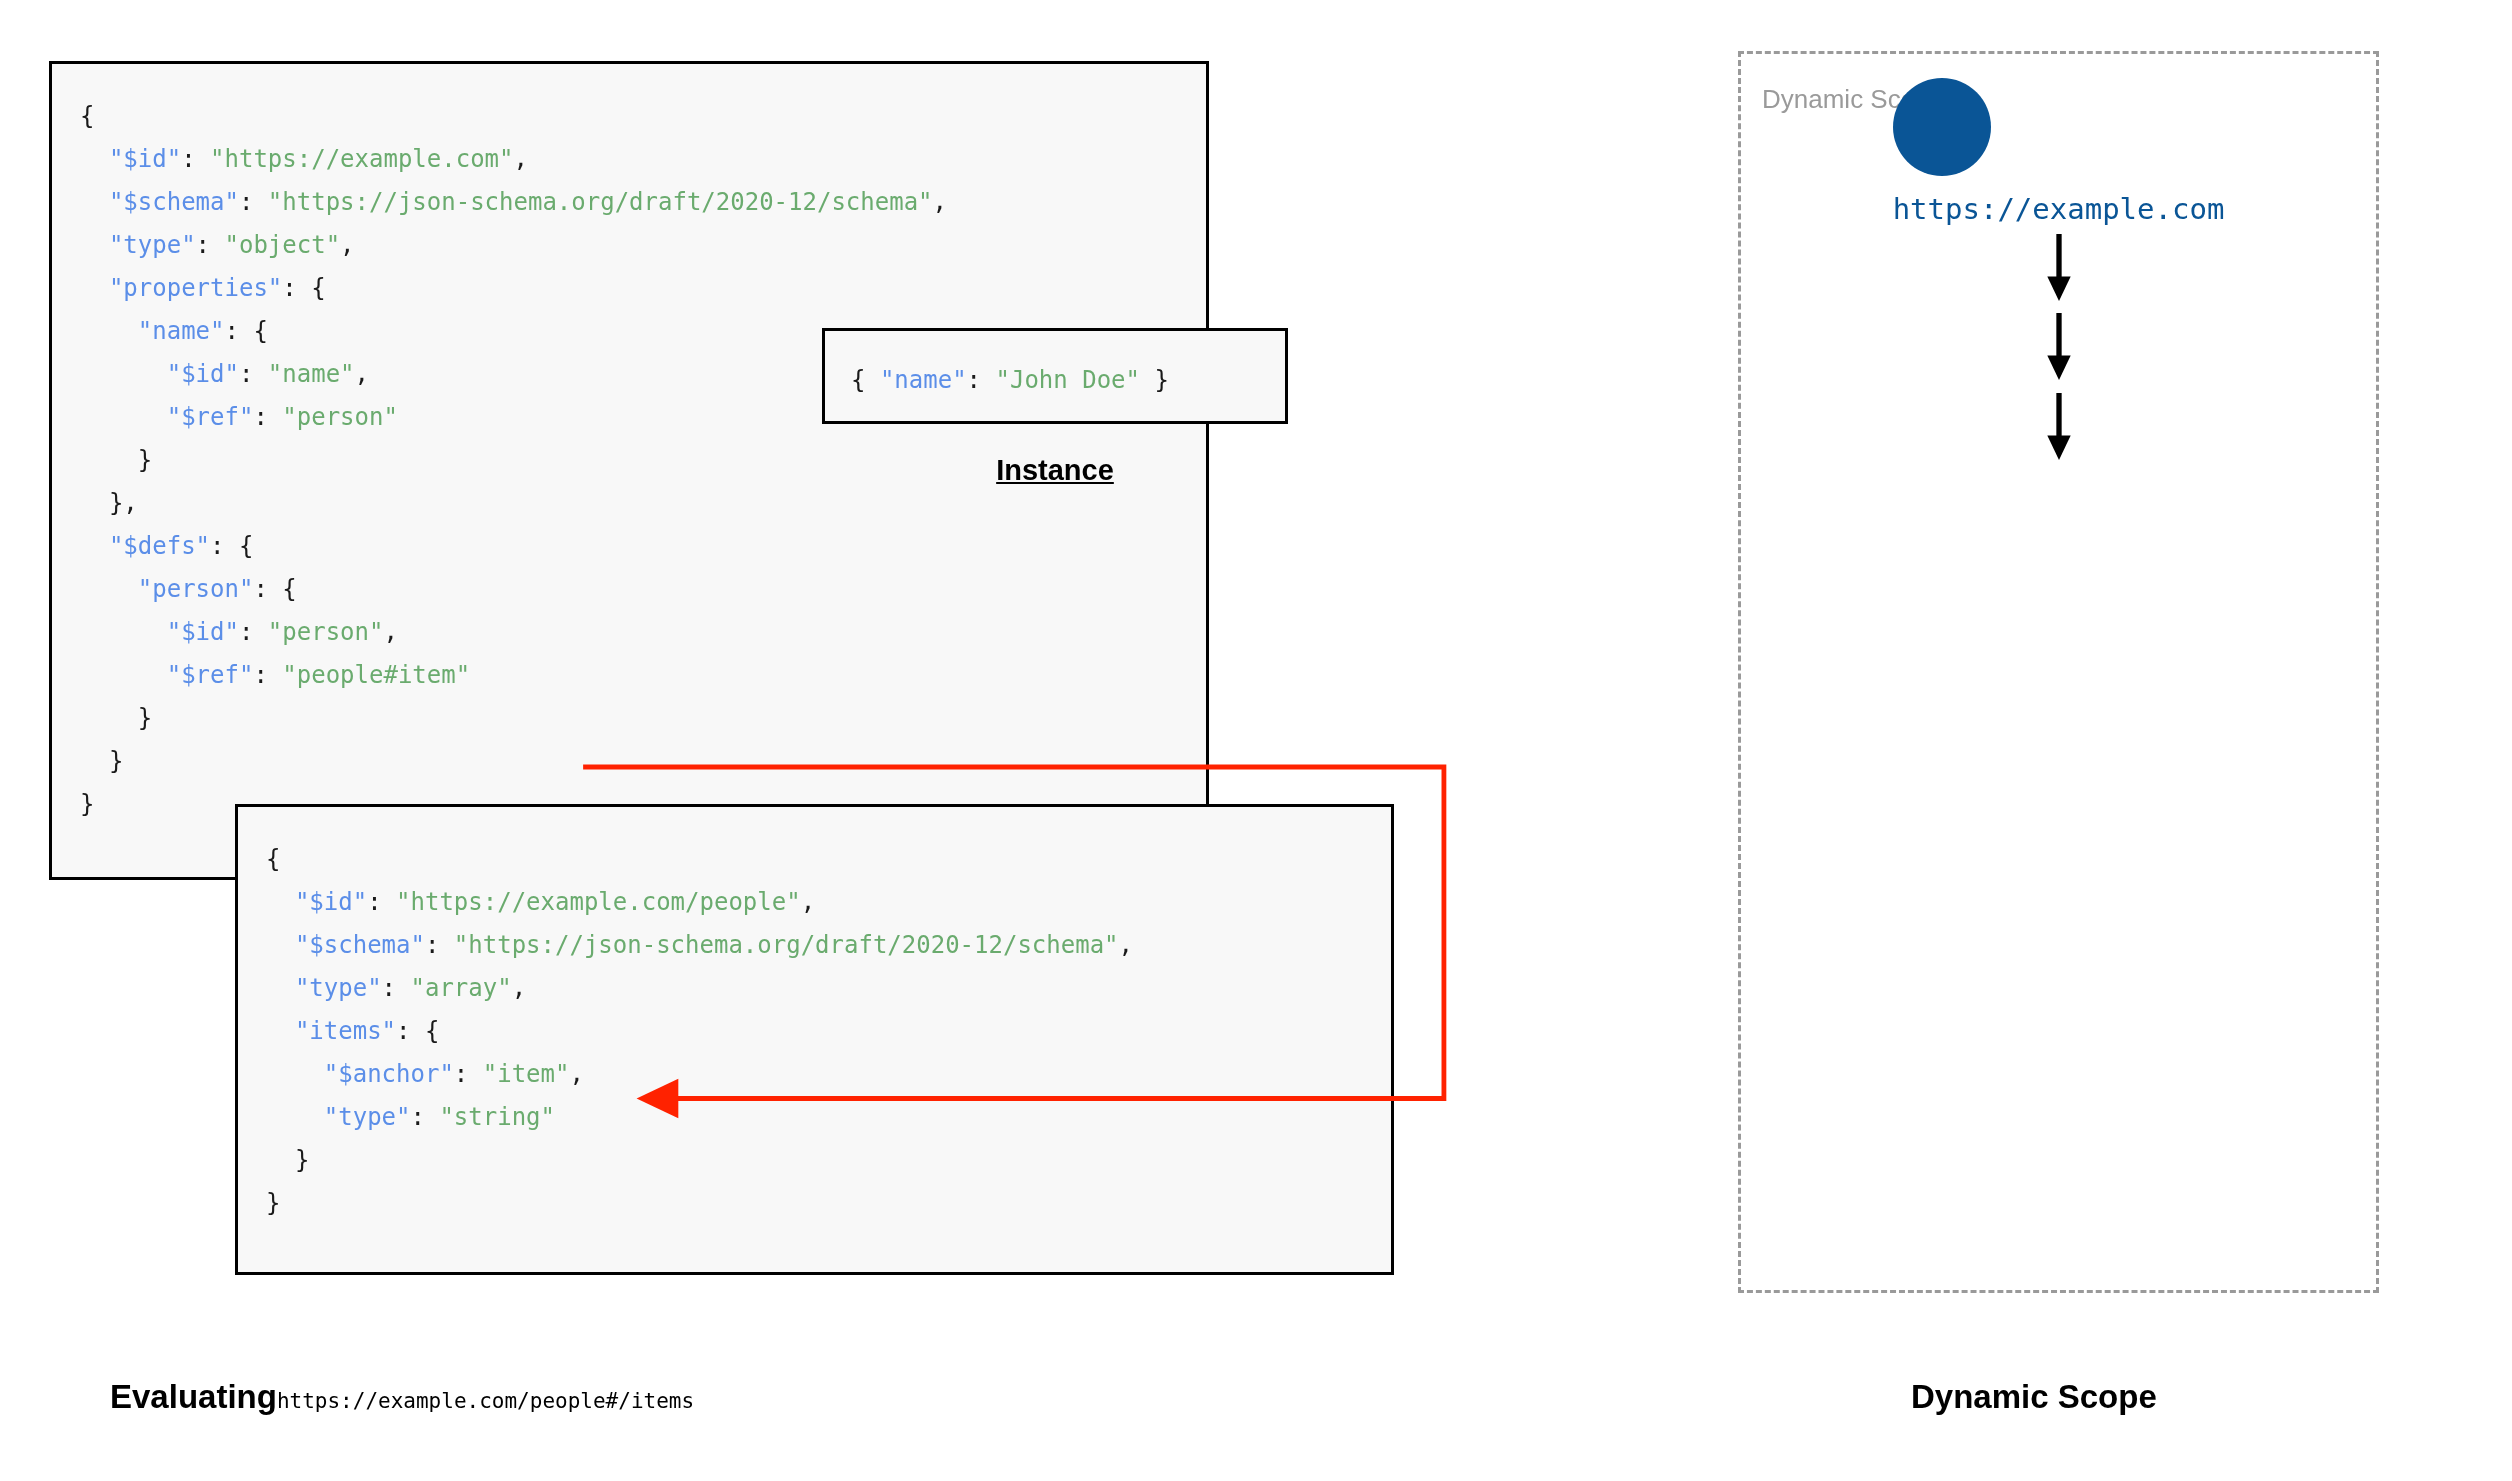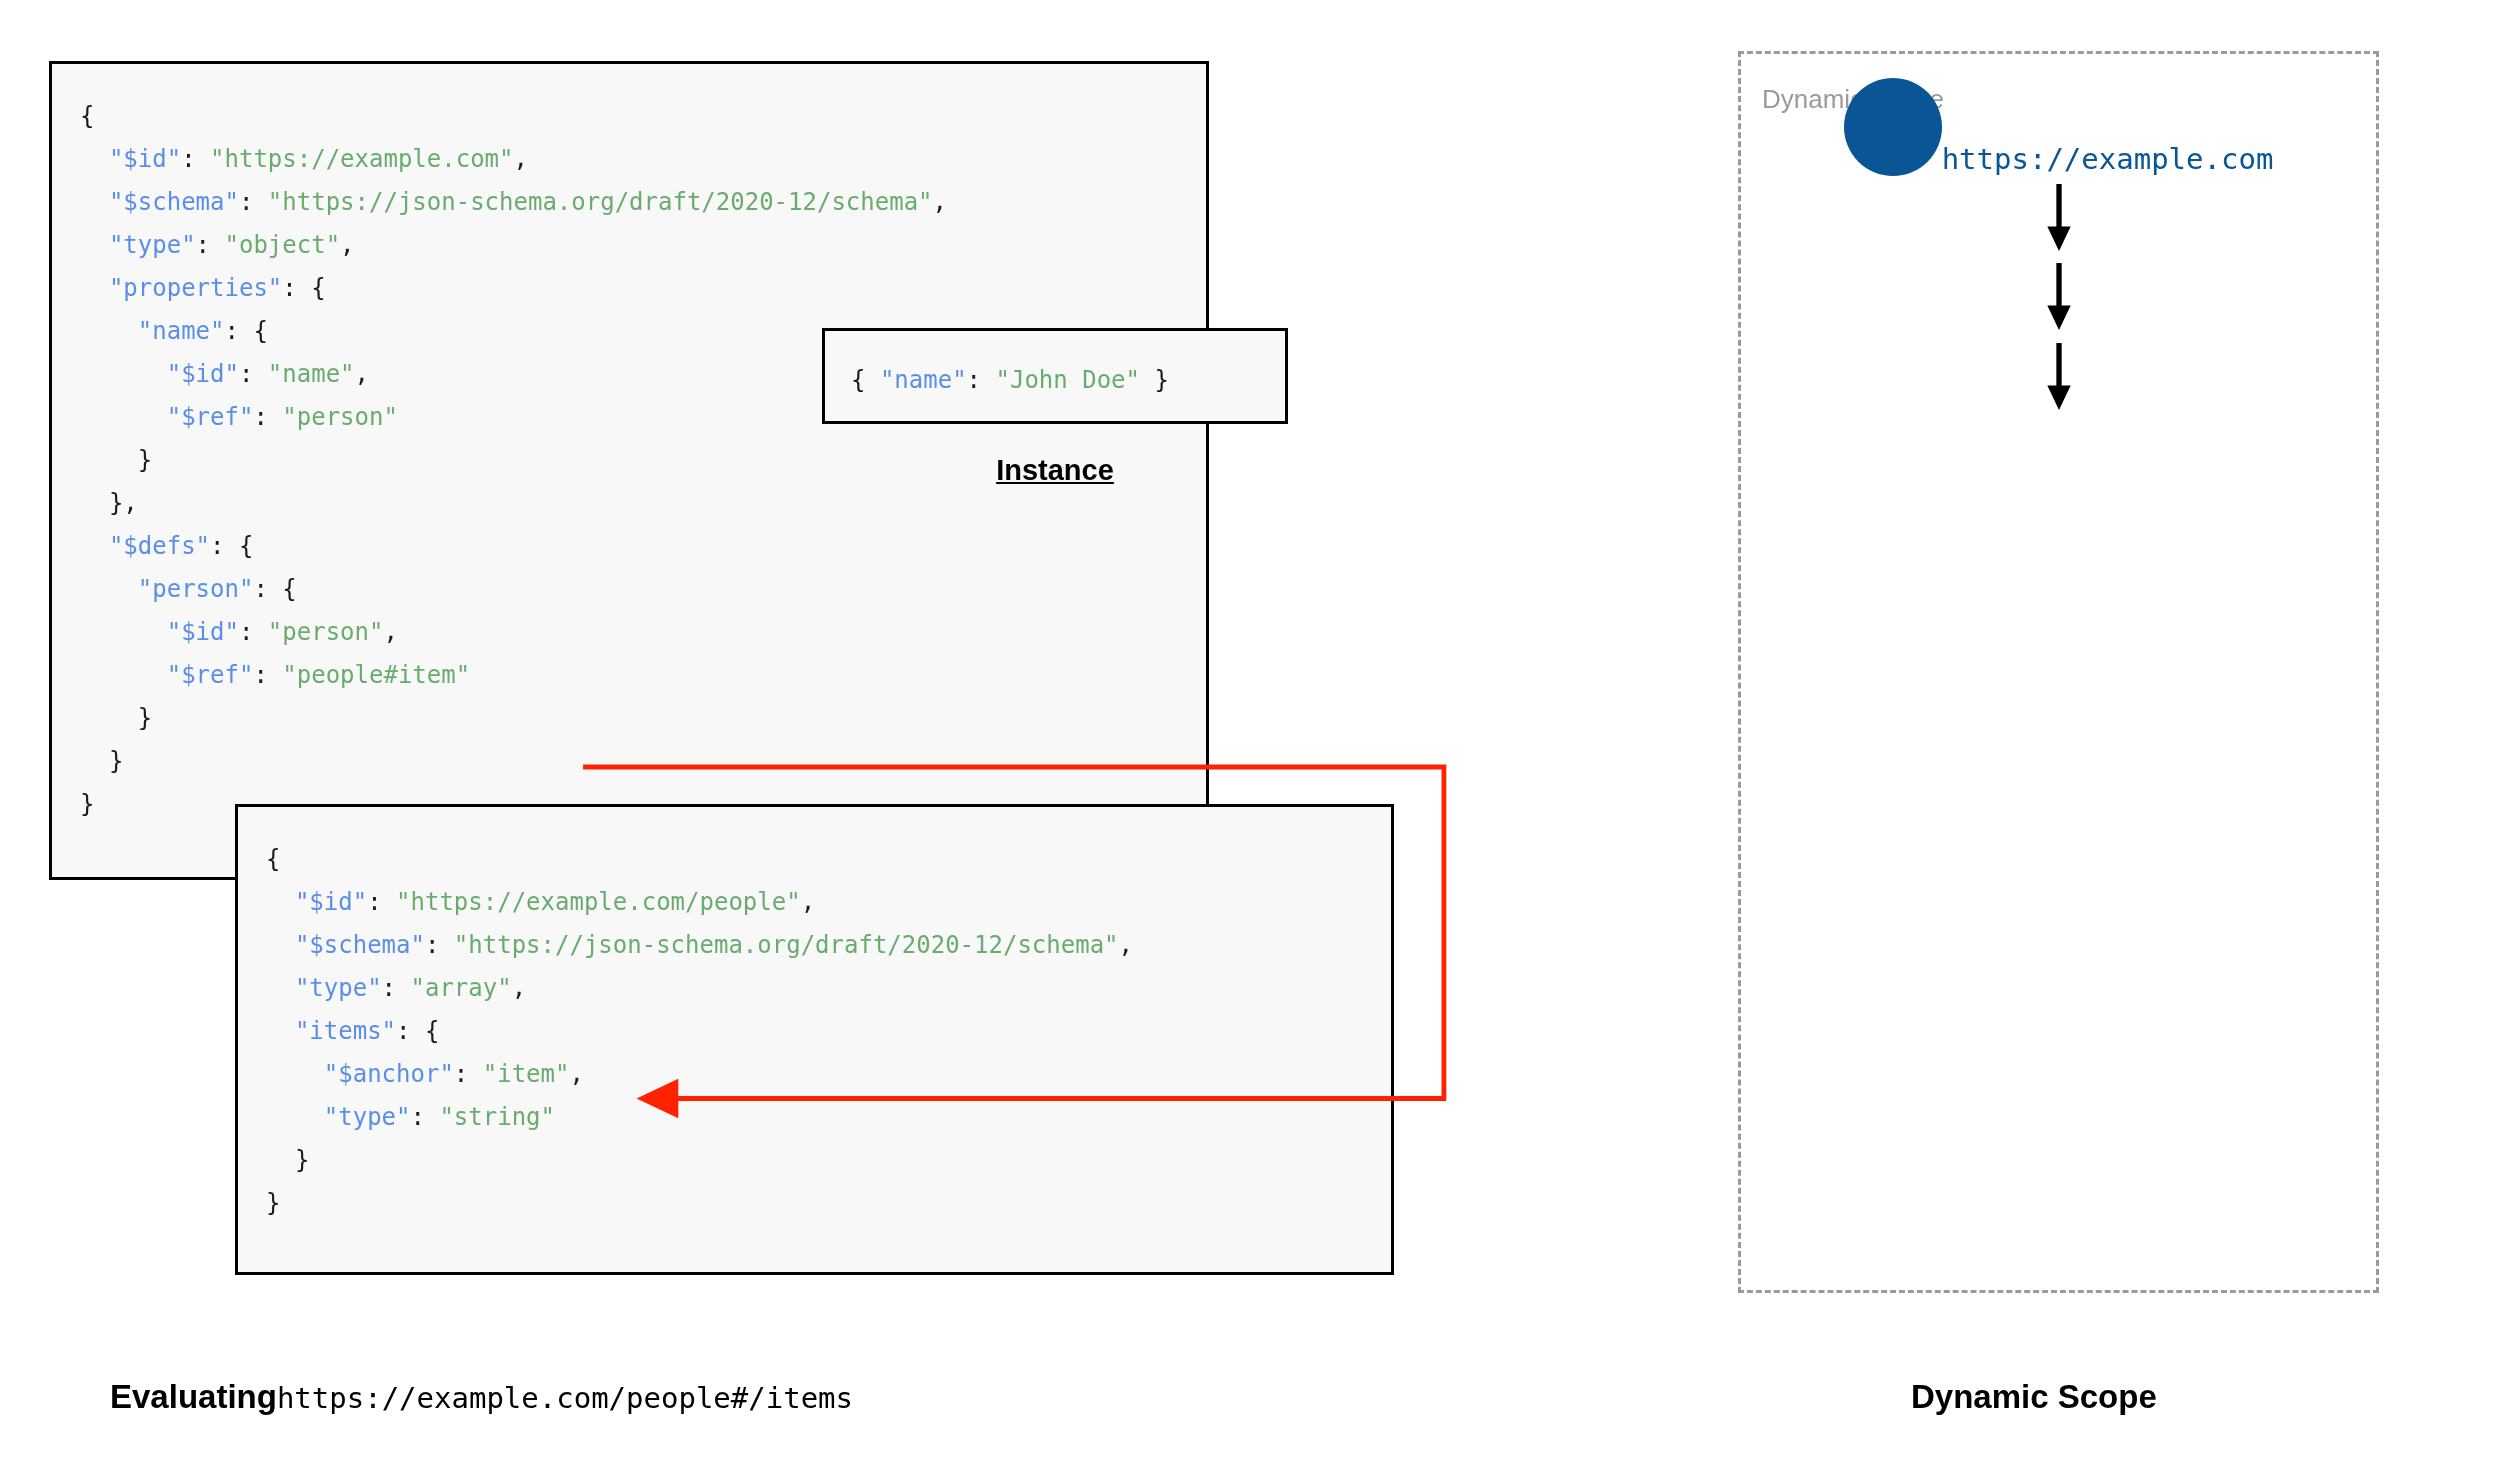--- a/index.html
+++ b/index.html
@@ -104,21 +104,21 @@
     top: 1378px;
     font-size: 33px;
   }
   #caption-left .cap-strong {
     font-family: "Liberation Sans", sans-serif;
     font-weight: bold;
   }
   #caption-left .cap-mono {
     font-family: "DejaVu Sans Mono", "Liberation Mono", monospace;
     font-weight: normal;
-    font-size: 29px;
+    font-size: 21px;
   }
   #caption-right {
     left: 1911px;
     top: 1378px;
     font-size: 33px;
     font-weight: bold;
   }
 
   
   #scope-panel {
@@ -145,22 +145,22 @@
     width: 641px;
     height: 1242px;
     display: flex;
     flex-direction: column;
     align-items: center;
     padding-top: 27px;
     box-sizing: border-box;
   }
   .node-group {
     display: flex;
-    flex-direction: row;
-    align-items: flex-end;
+    flex-direction: column;
+    align-items: flex-start;
   }
   .node-circle {
     width: 98px;
     height: 98px;
     border-radius: 50%;
     background: #0a5596;
   }
   .node-label {
     margin-top: 16px;
     font-family: "DejaVu Sans Mono", "Liberation Mono", monospace;

